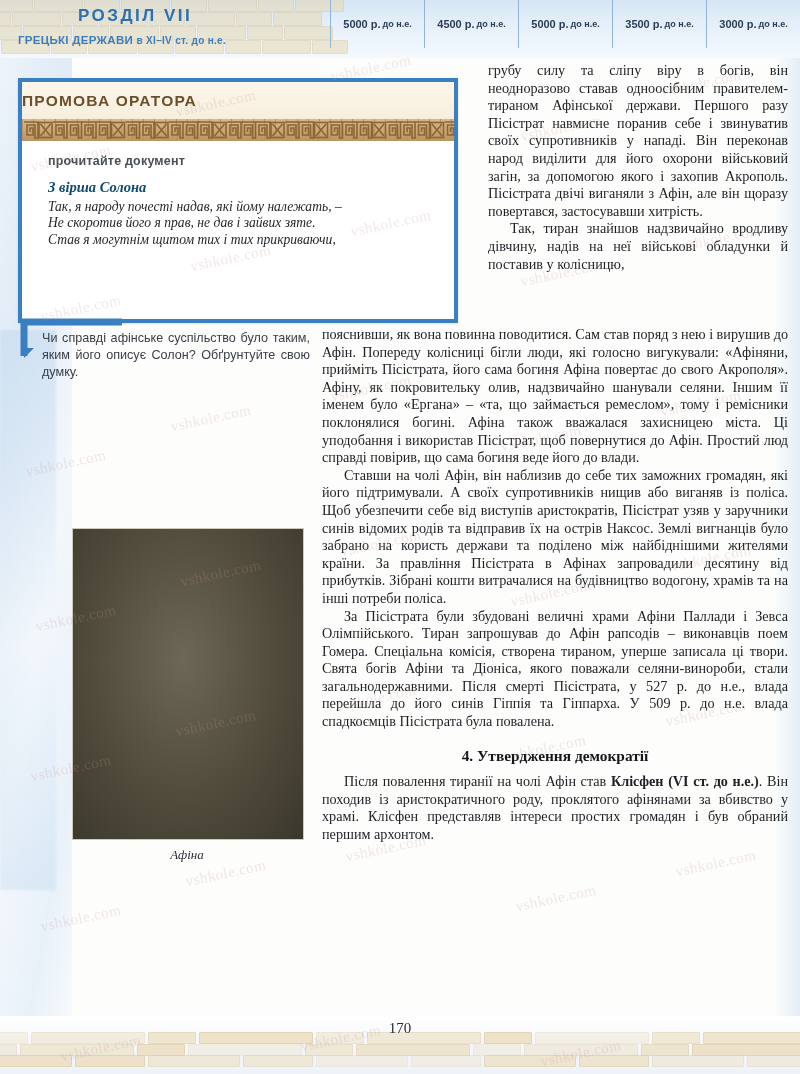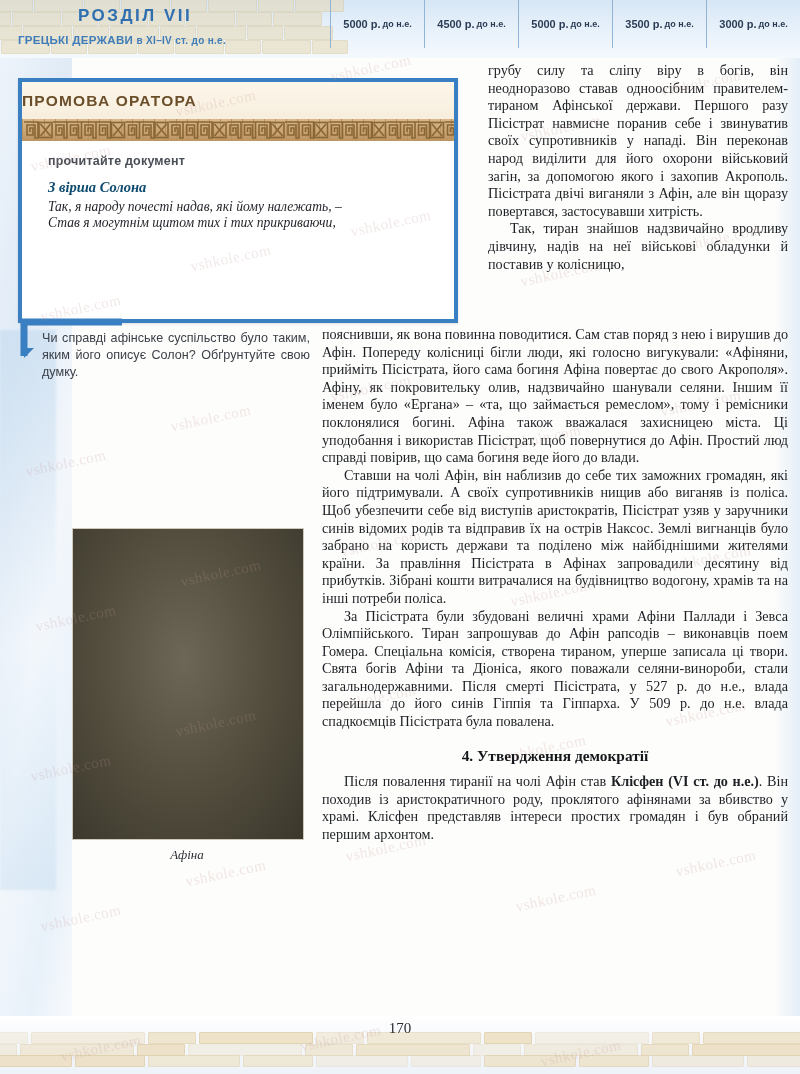--- a/index.html
+++ b/index.html
@@ -267,20 +267,21 @@
             <use href="#xx" x="406.0" y="0"></use>
             <use href="#sp" x="420.5" y="0"></use>
           </g>
       </svg>
     </div>
     <div class="doc-body">
       <div class="doc-read">прочитайте документ</div>
       <div class="doc-src">З вірша Солона</div>
       <div id="verse">
           <div class="verse">Так, я народу почесті надав, які йому належать, –</div>
+          <div class="verse">Не скоротив його я прав, не дав і зайвих зяте.</div>
           <div class="verse">Став я могутнім щитом тих і тих прикриваючи,</div>
         </div>
     </div>
   </div>
 
   <div id="tail">
     <svg width="120" height="42" viewBox="0 0 120 42">
       <path d="M104 4 L6 4 L6 38" fill="none" stroke="#3a7fc1" stroke-width="7" stroke-linejoin="miter"></path>
       <path d="M6 30 L6 40 L16 30 Z" fill="#3a7fc1"></path>
     </svg>

